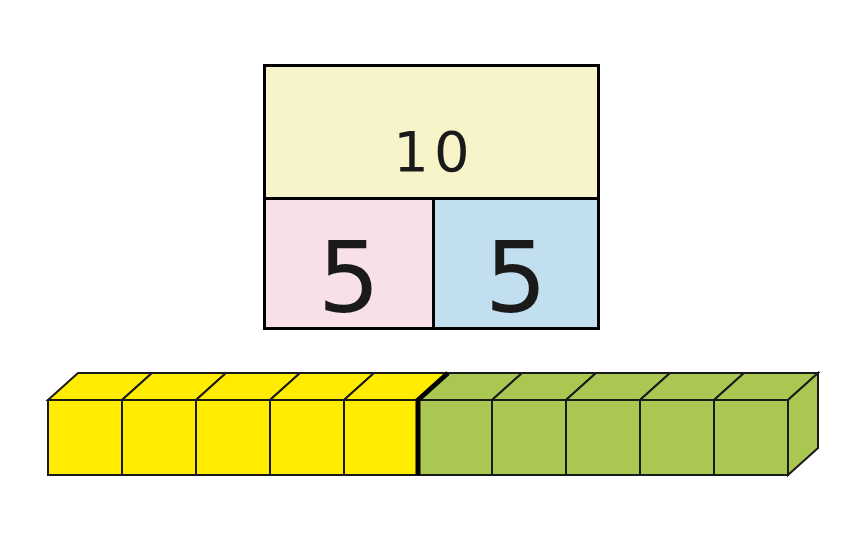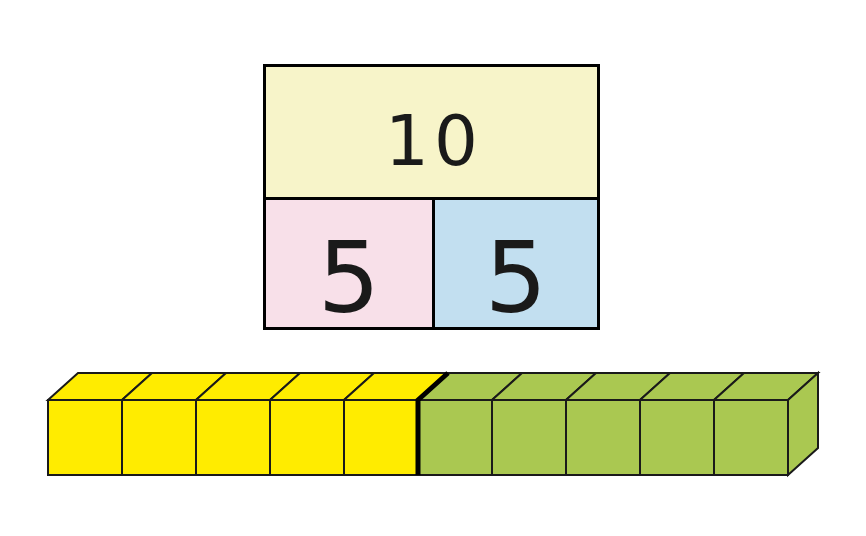--- a/index.html
+++ b/index.html
@@ -55,24 +55,24 @@
   .nb-part-right {
     flex: 1;
   }
   .digit {
     color: #1a1a1a;
     line-height: 1;
     position: relative;
     user-select: none;
   }
   .digit-whole {
-    font-size: 69px;
+    font-size: 56px;
     letter-spacing: 5px;
     padding-left: 5px; 
-    top: 9px;
+    top: 20px;
   }
   .digit-part {
     font-size: 98px;
     top: 14px;
   }
 
   
   .cube-bar-svg {
     position: absolute;
     left: 0;

